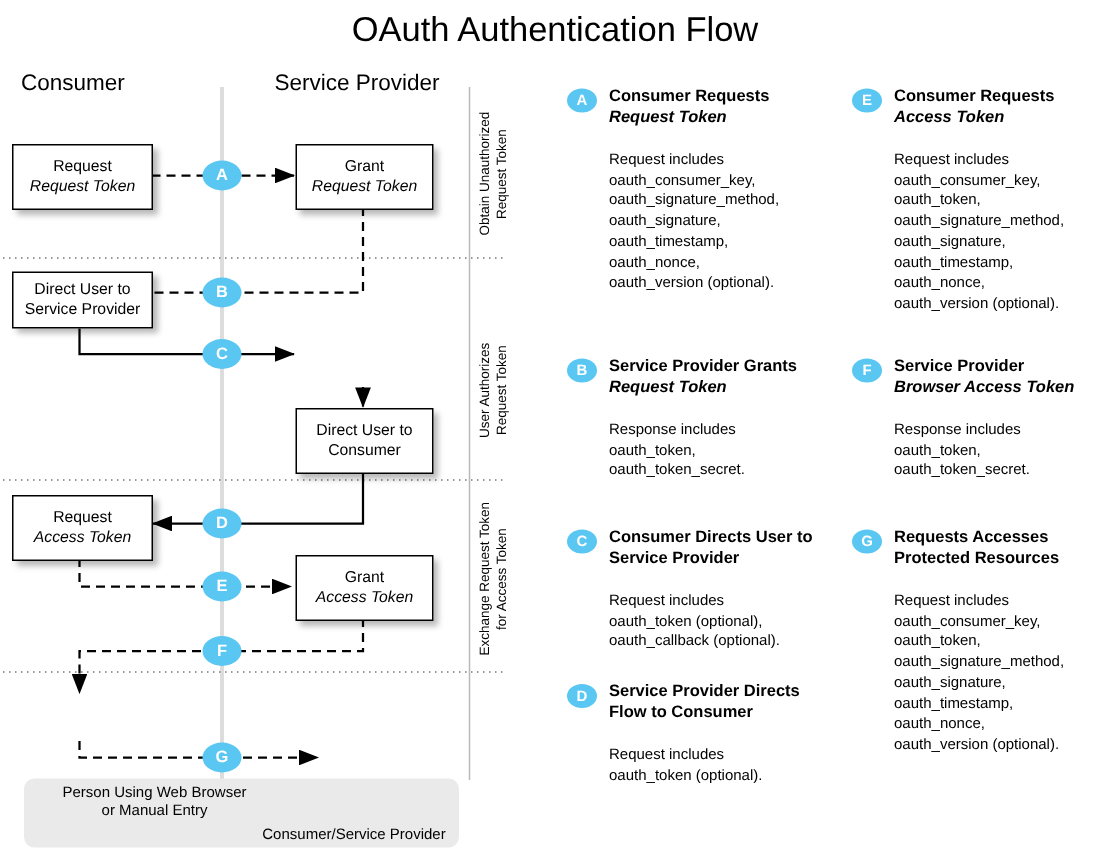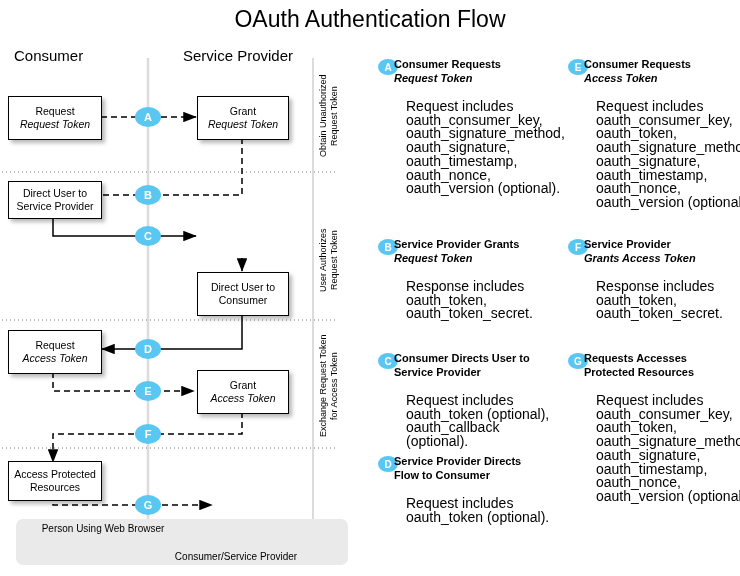--- a/index.html
+++ b/index.html
@@ -33,39 +33,39 @@
   
   .badge{
     position:absolute;width:26px;height:20px;border-radius:50%;
     background:#59c7f2;color:#fff;font-size:11px;font-weight:bold;
     display:flex;align-items:center;justify-content:center;
     box-shadow:0 0 0 0 rgba(0,0,0,0);
   }
 
   
   .legend{
-    position:absolute;left:16px;top:519px;width:332px;height:46px;
+    position:absolute;left:16px;top:519px;width:290px;height:46px;
     background:#eaeaea;border-radius:7px;
   }
   .legend .t1{position:absolute;left:12px;top:4px;width:150px;text-align:center;font-size:10px;line-height:12px;}
   .legend .t2{position:absolute;left:150px;top:17px;width:140px;text-align:center;font-size:10px;line-height:12px;margin-top:15px;}
 
   
   .desc{position:absolute;}
   .desc .cbadge{
     position:absolute;left:0;top:1px;width:20px;height:16px;border-radius:50%;
     background:#59c7f2;color:#fff;font-size:10px;font-weight:bold;
     display:flex;align-items:center;justify-content:center;
   }
   .desc .head{
-    position:absolute;left:16px;top:0;font-size:11px;font-weight:bold;line-height:13.5px;
+    position:absolute;left:28px;top:0;font-size:11px;font-weight:bold;line-height:13.5px;
   }
   .desc .head .it{font-style:italic;}
   .desc .body{
-    position:absolute;left:28px;font-size:14px;line-height:13.7px;white-space:pre-line;
+    position:absolute;left:28px;font-size:10px;line-height:13.7px;white-space:pre-line;
   }
 </style>
 </head>
 <body>
 
 <div id="canvas">
 
   <div class="diagram-title">OAuth Authentication Flow</div>
 
   <div class="col-head" style="left:14px;top:47px;">Consumer</div>
@@ -133,43 +133,40 @@
   <div class="fbox" style="left:8px;top:330px;width:92px;height:42px;">
     <div class="l1">Request</div>
     <div class="l2">Access Token</div>
   </div>
 
   <div class="fbox" style="left:197px;top:370px;width:90px;height:42px;">
     <div class="l1">Grant</div>
     <div class="l2">Access Token</div>
   </div>
 
-  <div class="fbox" style="left:8px;top:461px;width:92px;height:38px;">
-    <div class="l1">Access Protected</div>
-    <div class="l1">Resources</div>
-  </div>
 
   <div class="lane-label" style="left:318px;top:64px;height:104px;width:22px;">Obtain Unauthorized
 Request Token</div>
   <div class="lane-label" style="left:318px;top:210px;height:100px;width:22px;">User Authorizes
 Request Token</div>
   <div class="lane-label" style="left:318px;top:330px;height:112px;width:22px;">Exchange Request Token
 for Access Token</div>
 
   <div class="badge" style="left:135px;top:107px;">A</div>
   <div class="badge" style="left:135px;top:185px;">B</div>
   <div class="badge" style="left:135px;top:226px;">C</div>
   <div class="badge" style="left:135px;top:339px;">D</div>
   <div class="badge" style="left:135px;top:381px;">E</div>
   <div class="badge" style="left:135px;top:424px;">F</div>
   <div class="badge" style="left:135px;top:495px;">G</div>
 
   <div class="legend">
     <div class="t1">
       <div>Person Using Web Browser</div>
+      <div>or Manual Entry</div>
     </div>
     <div class="t2">Consumer/Service Provider</div>
   </div>
 
   <div class="desc" style="left:378px;top:58px;width:180px;">
     <div class="cbadge">A</div>
     <div class="head">
       <span>Consumer Requests</span><br>
       <span class="it">Request Token</span>
     </div>
@@ -227,21 +224,21 @@
 oauth_signature,
 oauth_timestamp,
 oauth_nonce,
 oauth_version (optional).</div>
   </div>
 
   <div class="desc" style="left:568px;top:238px;width:170px;">
     <div class="cbadge">F</div>
     <div class="head">
       <span>Service Provider</span><br>
-      <span class="it">Grants Access Token</span>
+      <span class="it">Browser Access Token</span>
     </div>
     <div class="body" style="top:42px;">Response includes
 oauth_token,
 oauth_token_secret.</div>
   </div>
 
   <div class="desc" style="left:568px;top:352px;width:170px;">
     <div class="cbadge">G</div>
     <div class="head">
       <span>Requests Accesses</span><br>

